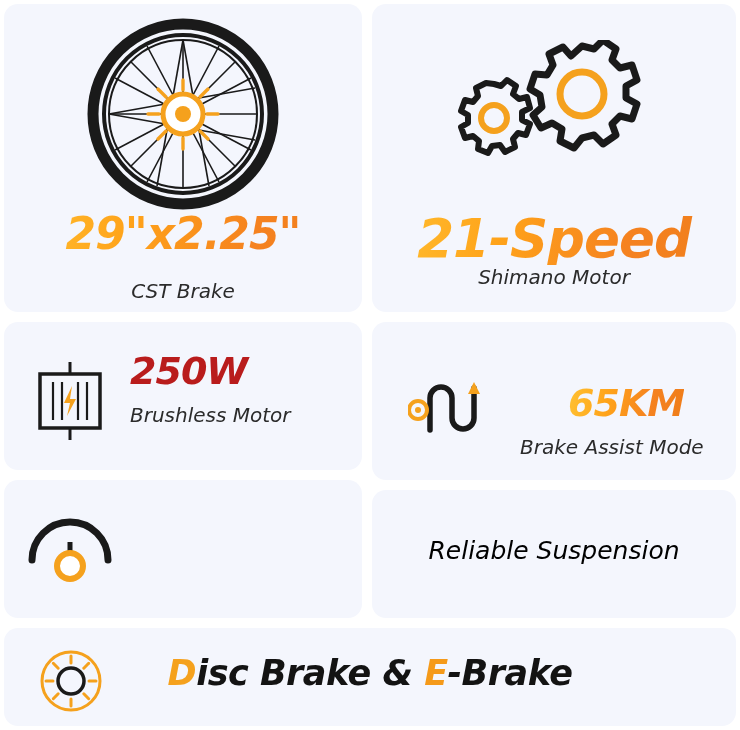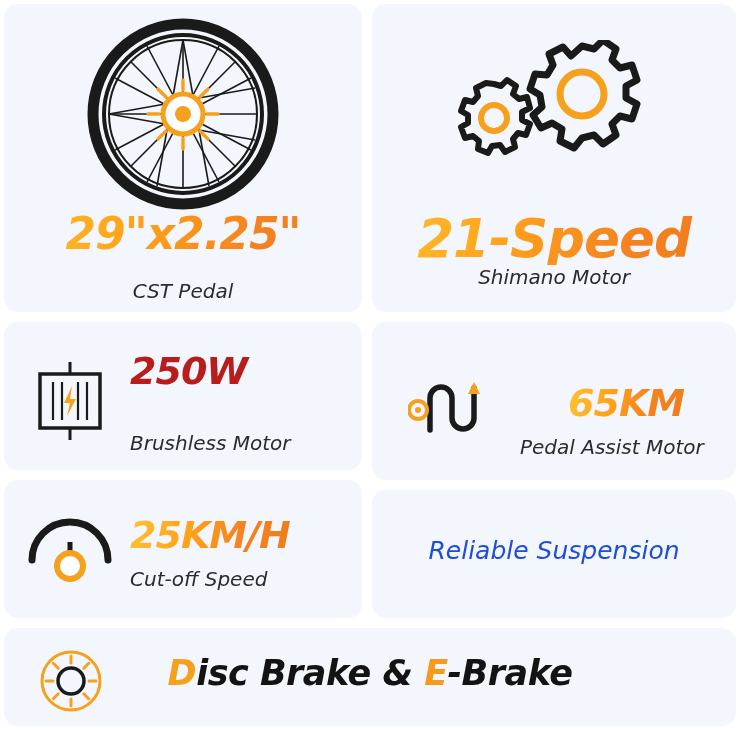--- a/index.html
+++ b/index.html
@@ -98,41 +98,41 @@
   #card-speed .speed-sub {
     position: absolute;
     top: 262px;
     width: 100%;
     text-align: center;
   }
 
   
   #card-motor .icon-wrap { position: absolute; left: 22px; top: 38px; }
   #card-motor .m-num { position: absolute; left: 126px; top: 30px; font-size: 38px; color: #b91c1c; }
-  #card-motor .m-sub { position: absolute; left: 126px; top: 82px; margin-top: 28px; }
+  #card-motor .m-sub { position: absolute; left: 126px; top: 82px; }
 
   
   #card-range .icon-wrap { position: absolute; left: 36px; top: 52px; }
   #card-range .r-num { position: absolute; left: 148px; top: 62px; font-size: 38px; margin-left: 48px; }
   #card-range .r-sub { position: absolute; left: 148px; top: 114px; }
 
   
   #card-cutoff .icon-wrap { position: absolute; left: 18px; top: 28px; }
   #card-cutoff .c-num { position: absolute; left: 126px; top: 36px; font-size: 38px; }
   #card-cutoff .c-sub { position: absolute; left: 126px; top: 88px; }
 
   
   #card-susp .s-label {
     position: absolute;
     left: 0; right: 0;
     top: 46px;
     text-align: center;
     font-size: 25px;
     font-style: italic;
-    color: #1d4ed8;
+    color: #000000;
   }
 
   
   #card-brake .icon-wrap { position: absolute; left: 34px; top: 20px; }
   #card-brake .b-text {
     position: absolute;
     left: 0; right: 0;
     top: 25px;
     text-align: center;
     font-size: 35px;
@@ -177,21 +177,21 @@
           <line x1="113" y1="113" x2="121" y2="121"></line>
           <line x1="96" y1="120" x2="96" y2="131"></line>
           <line x1="79" y1="113" x2="71" y2="121"></line>
           <line x1="72" y1="96" x2="61" y2="96"></line>
           <line x1="79" y1="79" x2="71" y2="71"></line>
         </g>
         <circle cx="96" cy="96" r="8" fill="#f5a11d"></circle>
       </svg>
     </div>
     <div class="big-num grad-orange tire-num">29"x2.25"</div>
-    <div class="sub-label tire-sub">CST Pedal</div>
+    <div class="sub-label tire-sub">CST Brake</div>
   </div>
 
   <div class="card" id="card-speed">
     <div class="gear-wrap">
       <svg width="200" height="128" viewBox="0 0 200 128">
 
         <g transform="translate(40,78)">
           <path d="M0,-34 L7,-32 L13,-38 L22,-32 L19,-24 L25,-19 L33,-21 L36,-10 L28,-6 L28,2 L36,6 L32,17 L24,15 L19,21 L21,29 L11,34 L6,27 L-2,28 L-6,35 L-16,31 L-15,23 L-21,18 L-29,20 L-33,9 L-26,5 L-26,-3 L-33,-7 L-29,-18 L-21,-16 L-16,-22 L-18,-30 L-8,-35 Z" fill="none" stroke="#1a1a1a" stroke-width="6" stroke-linejoin="round"></path>
           <circle cx="0" cy="0" r="13" fill="none" stroke="#f5a11d" stroke-width="6"></circle>
         </g>
@@ -226,33 +226,31 @@
   <div class="card" id="card-range">
     <div class="icon-wrap">
       <svg width="100" height="62" viewBox="0 0 100 62">
         <path d="M22,56 L22,24 A11,11 0 0 1 44,24 L44,44 A11,11 0 0 0 66,44 L66,14" fill="none" stroke="#1a1a1a" stroke-width="5.5" stroke-linecap="round"></path>
         <circle cx="10" cy="36" r="9" fill="none" stroke="#f5a11d" stroke-width="4"></circle>
         <circle cx="10" cy="36" r="3" fill="#f5a11d"></circle>
         <path d="M66,8 L72,20 L60,20 Z" fill="#f5a11d"></path>
       </svg>
     </div>
     <div class="big-num grad-orange r-num">65KM</div>
-    <div class="sub-label r-sub">Pedal Assist Motor</div>
+    <div class="sub-label r-sub">Brake Assist Mode</div>
   </div>
 
   <div class="card" id="card-cutoff">
     <div class="icon-wrap">
       <svg width="96" height="76" viewBox="0 0 96 76">
         <path d="M10,52 A38,38 0 0 1 86,52" fill="none" stroke="#1a1a1a" stroke-width="7" stroke-linecap="round"></path>
         <line x1="48" y1="34" x2="48" y2="48" stroke="#1a1a1a" stroke-width="5"></line>
         <circle cx="48" cy="58" r="13" fill="#ffffff" stroke="#f5a11d" stroke-width="6"></circle>
       </svg>
     </div>
-    <div class="big-num grad-orange c-num">25KM/H</div>
-    <div class="sub-label c-sub">Cut-off Speed</div>
   </div>
 
   <div class="card" id="card-susp">
     <div class="s-label">Reliable Suspension</div>
   </div>
 
   <div class="card" id="card-brake">
     <div class="icon-wrap">
       <svg width="66" height="66" viewBox="0 0 66 66">
         <circle cx="33" cy="33" r="29" fill="none" stroke="#f5a11d" stroke-width="3"></circle>

